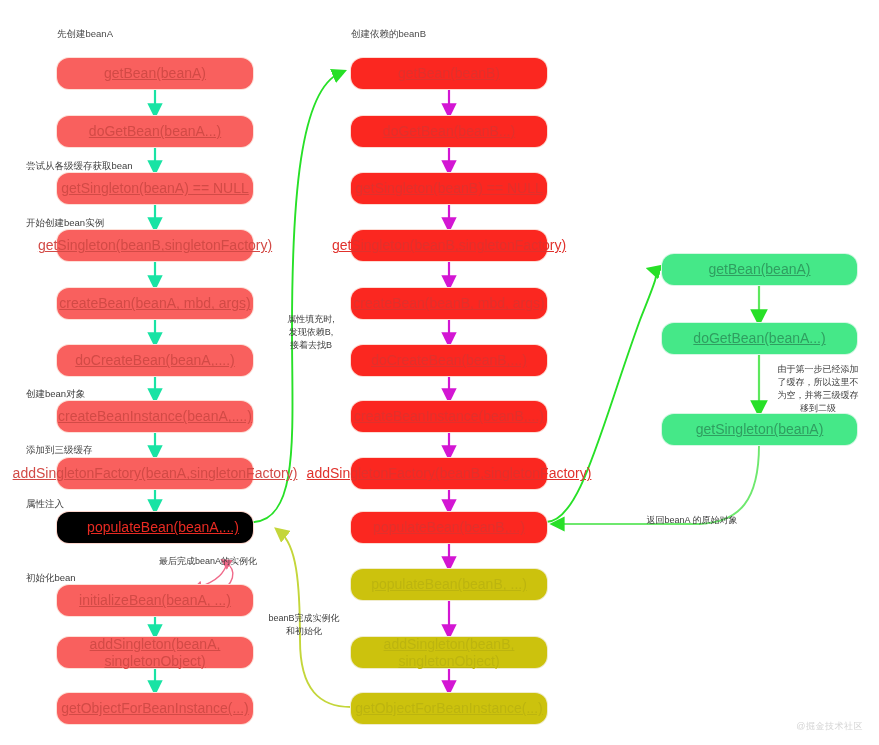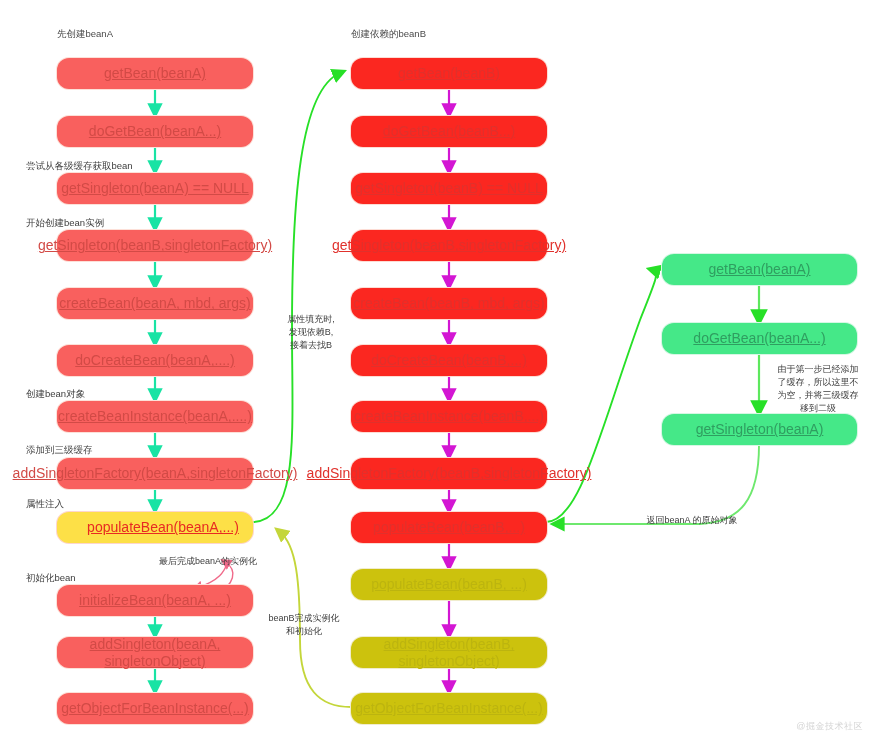--- a/index.html
+++ b/index.html
@@ -12,21 +12,21 @@
   .node{
     position:absolute;box-sizing:border-box;
     display:flex;align-items:center;justify-content:center;
     text-align:center;line-height:1.15;
     border-radius:12px;
     font-size:14px;
     text-decoration:underline;
   }
   .node.red-a{background:#f9605e;color:#d24a46;box-shadow:0 0 0 1px #fde0d8;}
   .node.red-b{background:#fb2720;color:#e0312c;box-shadow:0 0 0 1px #fddcd4;}
-  .node.red-hot{background:#fde047;color:#e82a22;box-shadow:0 0 0 1px #fdd6cd;padding-left:16px;}
+  .node.red-hot{background:#000000;color:#e82a22;box-shadow:0 0 0 1px #fdd6cd;padding-left:16px;}
   .node.olive{background:#ccc20d;color:#bcb40f;box-shadow:0 0 0 1px #f0eccd;}
   .node.green{background:#45e888;color:#2f9e60;box-shadow:0 0 0 1px #d6f7e4;}
   .col-title{
     position:absolute;font-size:9.5px;color:#4a4a4a;
     white-space:nowrap;
   }
   .side-label{
     position:absolute;font-size:9.5px;color:#3d3d3d;white-space:nowrap;
   }
   .note{

